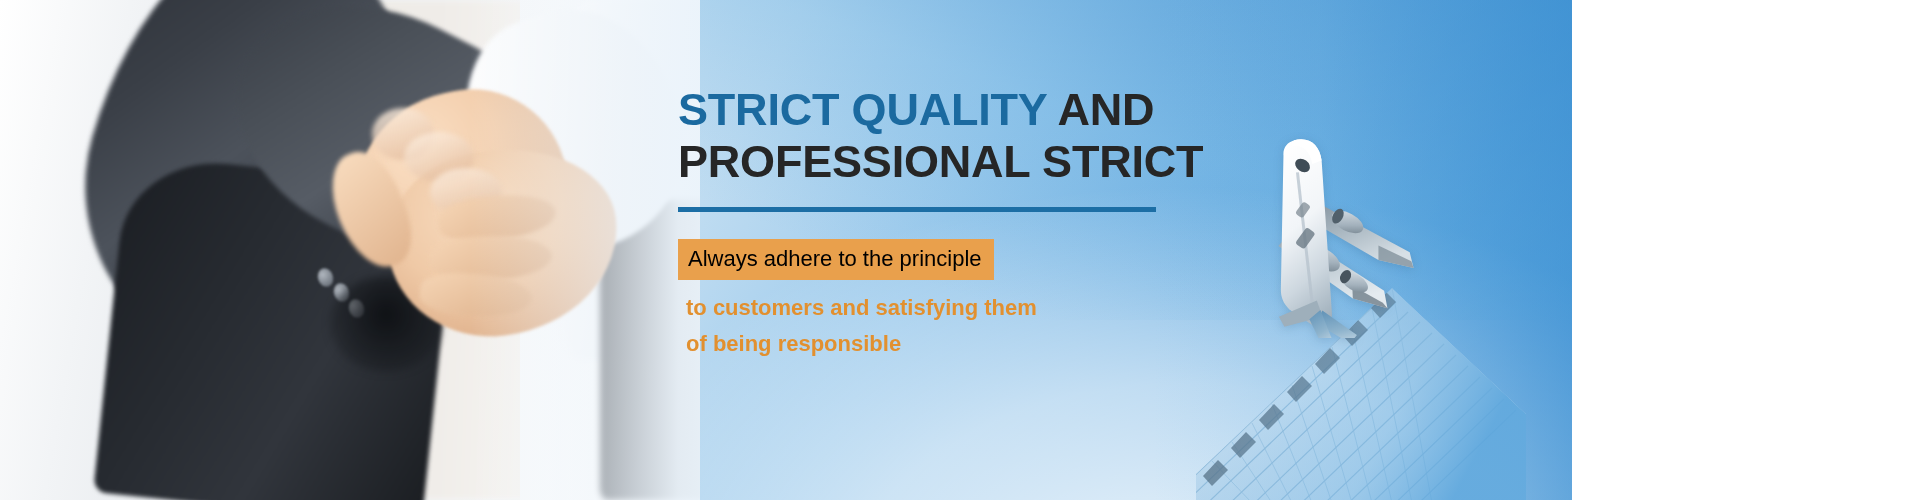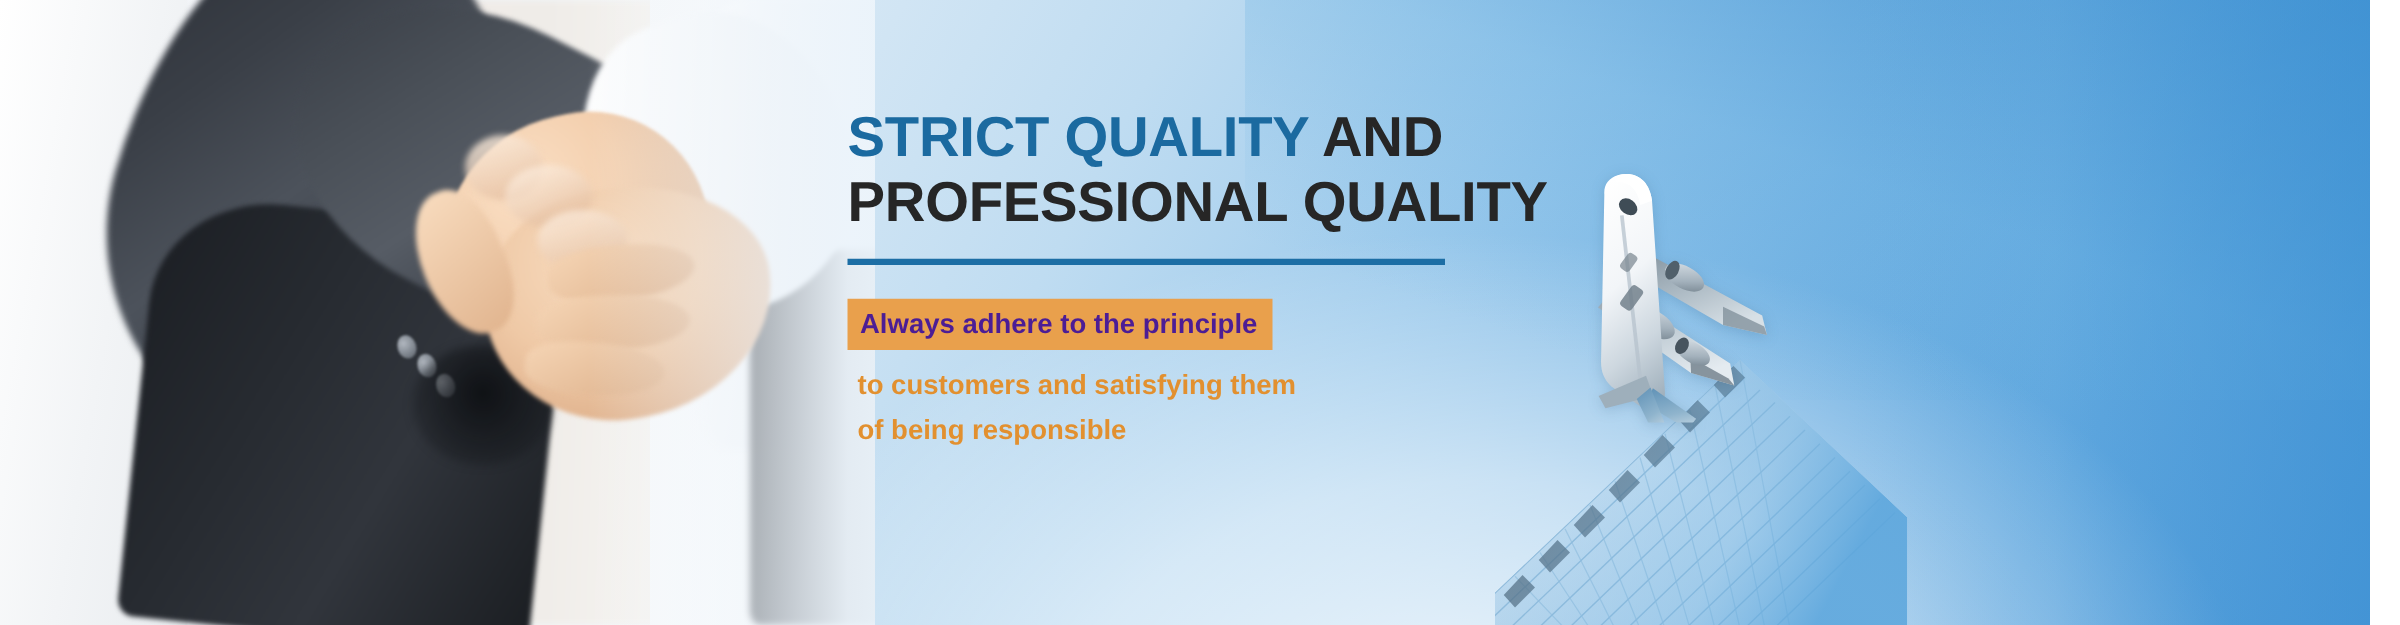--- a/index.html
+++ b/index.html
@@ -1,20 +1,20 @@
 <!DOCTYPE html>
 <html><head>
 <meta charset="utf-8">
 <style>
   * { margin:0; padding:0; box-sizing:border-box; }
   html,body { width:1920px; height:500px; overflow:hidden; }
   body { font-family:"Liberation Sans", sans-serif; background:#ffffff; }
 
   .banner{
-    position:relative; width:1896px; height:500px; overflow:hidden;
+    position:relative; width:1572px; height:500px; overflow:hidden;
     background:
       radial-gradient(ellipse 900px 620px at 1180px 620px, rgba(255,255,255,0.92) 0%, rgba(255,255,255,0.55) 38%, rgba(255,255,255,0.0) 70%),
       linear-gradient(118deg,
         #f4f8fb 0%,
         #e8f1f8 16%,
         #d7e8f5 30%,
         #bfdcf1 44%,
         #9ccaec 58%,
         #78b5e4 72%,
         #5aa3dd 86%,
@@ -170,22 +170,22 @@
   }
   .hl-blue{ color:#1b6aa0; }
   .hl-dark{ color:#262626; }
 
   .divider{
     margin-top:19px; width:478px; height:5px; background:#1c6ea5;
   }
 
   .tag-line{
     display:inline-block; margin-top:27px;
-    background:#e9a04c; color:#4c1d95;
-    font-size:22px; line-height:22px; font-weight:bold;
+    background:#e9a04c; color:#000000;
+    font-size:22px; line-height:22px; font-weight:normal;
     padding:9px 12px 10px 10px; white-space:nowrap;
   }
   .sub-line{
     color:#e2902f; font-size:22px; line-height:22px; font-weight:bold;
     white-space:nowrap; padding-left:8px;
   }
   .sub-line.l1{ margin-top:14px; }
   .sub-line.l2{ margin-top:17px; }
 </style>
 </head>
@@ -351,21 +351,21 @@
         <polygon points="160,196 200,210 196,220 158,210" fill="url(#tailG)"></polygon>
 
         <polygon points="158,196 178,222 168,228 150,208" fill="url(#tailG)"></polygon>
       </g>
     </svg>
   </div>
 
   <div class="content">
     <div class="headline"><span class="hl-blue">STRICT QUALITY</span><span class="hl-dark"> AND</span></div>
 
-    <div class="headline hl-dark">PROFESSIONAL QUALITY</div>
+    <div class="headline hl-dark">PROFESSIONAL STRICT</div>
 
     <div class="divider"></div>
 
     <div><span class="tag-line">Always adhere to the principle</span></div>
 
     <div class="sub-line l2">to customers and satisfying them</div>
     <div class="sub-line l1">of being responsible</div>
   </div>
 
 </div>

